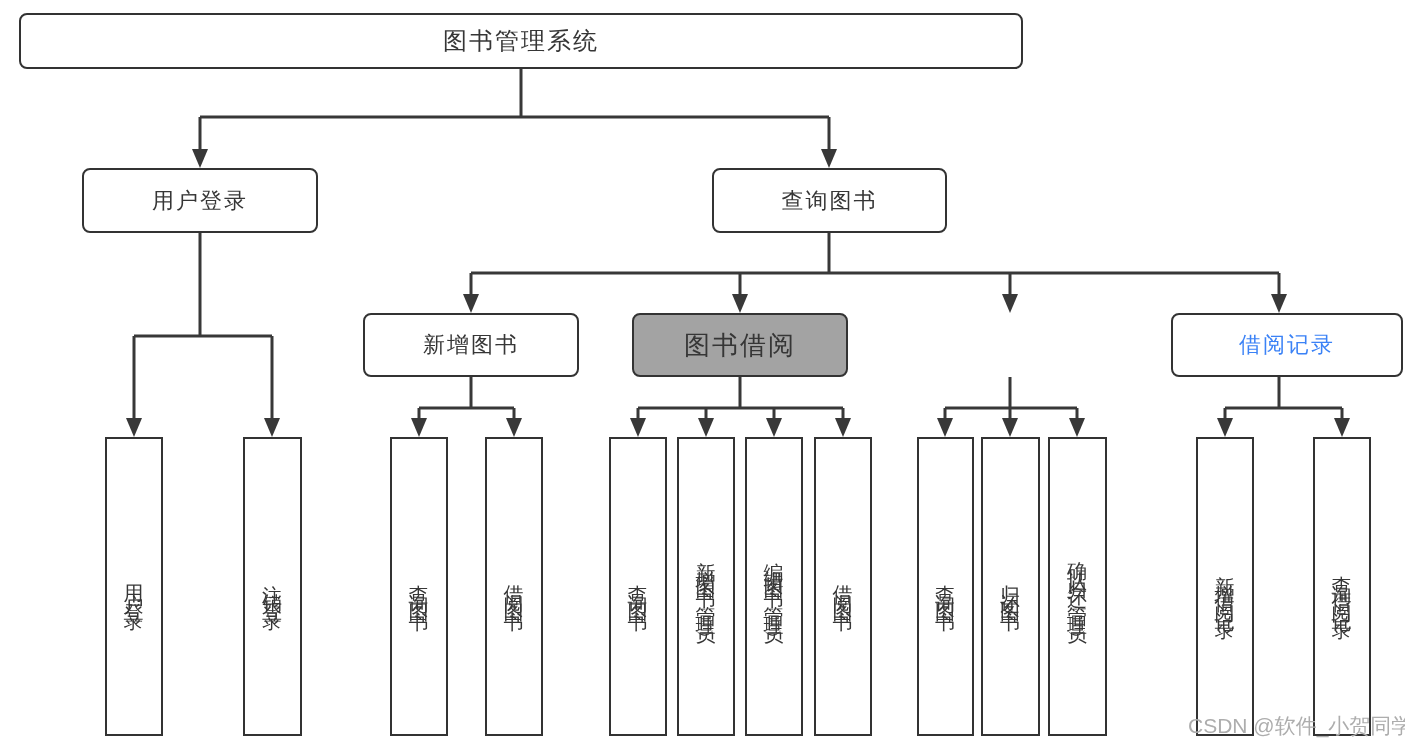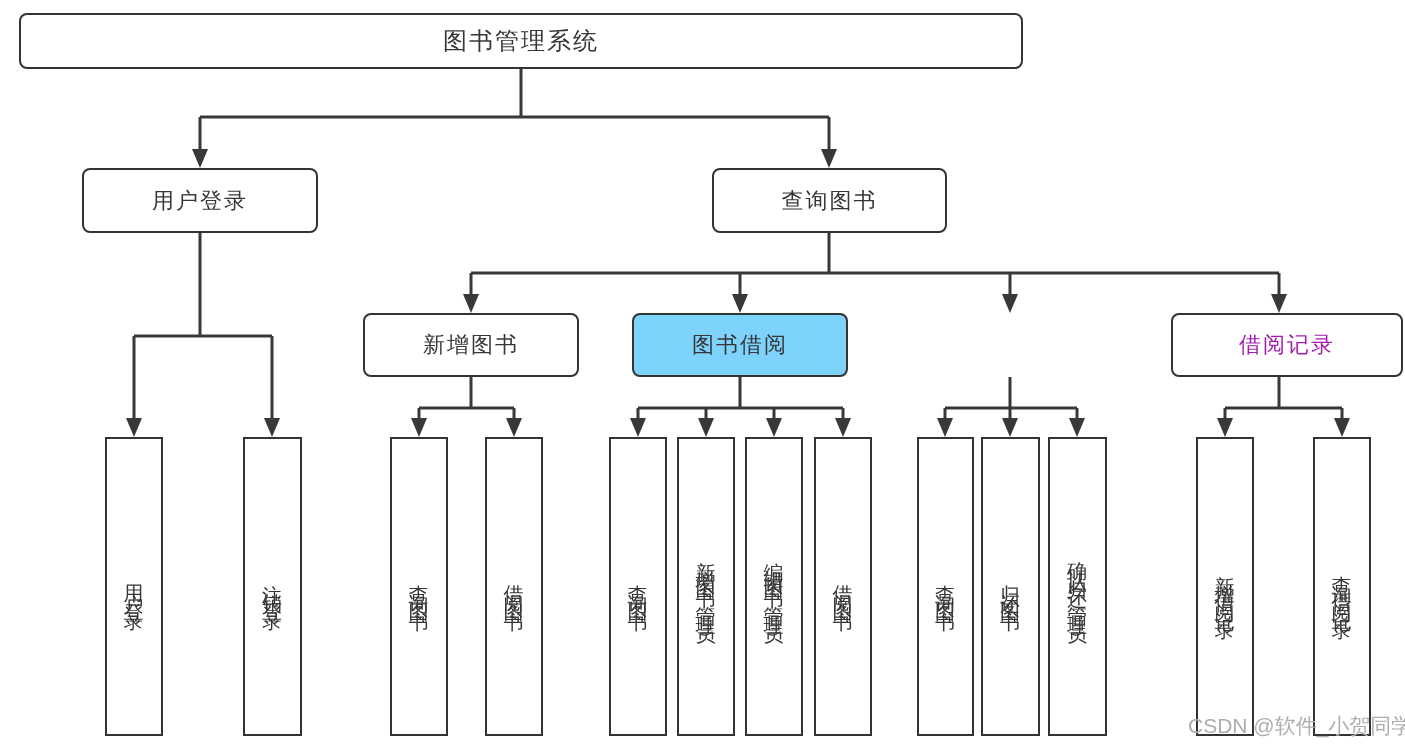--- a/index.html
+++ b/index.html
@@ -80,22 +80,22 @@
       <polygon points="1069,418 1085,418 1077,437" fill="#383838"></polygon>
       <path d="M 1279 377 V 408 M 1225 408 H 1342 M 1225 408 V 424 M 1342 408 V 424" fill="none" stroke="#383838" stroke-width="3"></path>
       <polygon points="1217,418 1233,418 1225,437" fill="#383838"></polygon>
       <polygon points="1334,418 1350,418 1342,437" fill="#383838"></polygon>
     </svg>
   <div id="watermark" style="left: 1188px; top: 712px; font-size: 21px; color: rgb(173, 173, 173);">CSDN @软件_小贺同学</div>
 <div class="node h" style="left: 19px; top: 13px; width: 1004px; height: 56px; font-size: 24px; border-color: rgb(51, 51, 51); background: rgb(255, 255, 255); color: rgb(54, 54, 54);">图书管理系统</div>
     <div class="node h" style="left: 82px; top: 168px; width: 236px; height: 65px; font-size: 22px; border-color: rgb(51, 51, 51); background: rgb(255, 255, 255); color: rgb(54, 54, 54);">用户登录</div>
     <div class="node h" style="left: 712px; top: 168px; width: 235px; height: 65px; font-size: 22px; border-color: rgb(51, 51, 51); background: rgb(255, 255, 255); color: rgb(54, 54, 54);">查询图书</div>
     <div class="node h" style="left: 363px; top: 313px; width: 216px; height: 64px; font-size: 22px; border-color: rgb(51, 51, 51); background: rgb(255, 255, 255); color: rgb(54, 54, 54);">新增图书</div>
-    <div class="node h" style="left: 632px; top: 313px; width: 216px; height: 64px; font-size: 22px; border-color: rgb(51, 51, 51); background: #7dd3fc; color: rgb(54, 54, 54);">图书借阅</div>
-    <div class="node h" style="left: 1171px; top: 313px; width: 232px; height: 64px; font-size: 22px; border-color: rgb(51, 51, 51); background: rgb(255, 255, 255); color: #a21caf;">借阅记录</div>
+    <div class="node h" style="left: 632px; top: 313px; width: 216px; height: 64px; font-size: 26px; border-color: rgb(51, 51, 51); background: #a3a3a3; color: rgb(54, 54, 54);">图书借阅</div>
+    <div class="node h" style="left: 1171px; top: 313px; width: 232px; height: 64px; font-size: 22px; border-color: rgb(51, 51, 51); background: rgb(255, 255, 255); color: #3b82f6;">借阅记录</div>
     <div class="node v" style="left: 105px; top: 437px; width: 58px; height: 299px; font-size: 20px; border-color: rgb(51, 51, 51); background: rgb(255, 255, 255); color: rgb(54, 54, 54);">用户登录</div>
     <div class="node v" style="left: 243px; top: 437px; width: 59px; height: 299px; font-size: 20px; border-color: rgb(51, 51, 51); background: rgb(255, 255, 255); color: rgb(54, 54, 54);">注销登录</div>
     <div class="node v" style="left: 390px; top: 437px; width: 58px; height: 299px; font-size: 20px; border-color: rgb(51, 51, 51); background: rgb(255, 255, 255); color: rgb(54, 54, 54);">查询图书</div>
     <div class="node v" style="left: 485px; top: 437px; width: 58px; height: 299px; font-size: 20px; border-color: rgb(51, 51, 51); background: rgb(255, 255, 255); color: rgb(54, 54, 54);">借阅图书</div>
     <div class="node v" style="left: 609px; top: 437px; width: 58px; height: 299px; font-size: 20px; border-color: rgb(51, 51, 51); background: rgb(255, 255, 255); color: rgb(54, 54, 54);">查询图书</div>
     <div class="node v" style="left: 677px; top: 437px; width: 58px; height: 299px; font-size: 20px; border-color: rgb(51, 51, 51); background: rgb(255, 255, 255); color: rgb(54, 54, 54);">新增图书（管理员）</div>
     <div class="node v" style="left: 745px; top: 437px; width: 58px; height: 299px; font-size: 20px; border-color: rgb(51, 51, 51); background: rgb(255, 255, 255); color: rgb(54, 54, 54);">编辑图书（管理员）</div>
     <div class="node v" style="left: 814px; top: 437px; width: 58px; height: 299px; font-size: 20px; border-color: rgb(51, 51, 51); background: rgb(255, 255, 255); color: rgb(54, 54, 54);">借阅图书</div>
     <div class="node v" style="left: 917px; top: 437px; width: 57px; height: 299px; font-size: 20px; border-color: rgb(51, 51, 51); background: rgb(255, 255, 255); color: rgb(54, 54, 54);">查询图书</div>
     <div class="node v" style="left: 981px; top: 437px; width: 59px; height: 299px; font-size: 20px; border-color: rgb(51, 51, 51); background: rgb(255, 255, 255); color: rgb(54, 54, 54);">归还图书</div>

